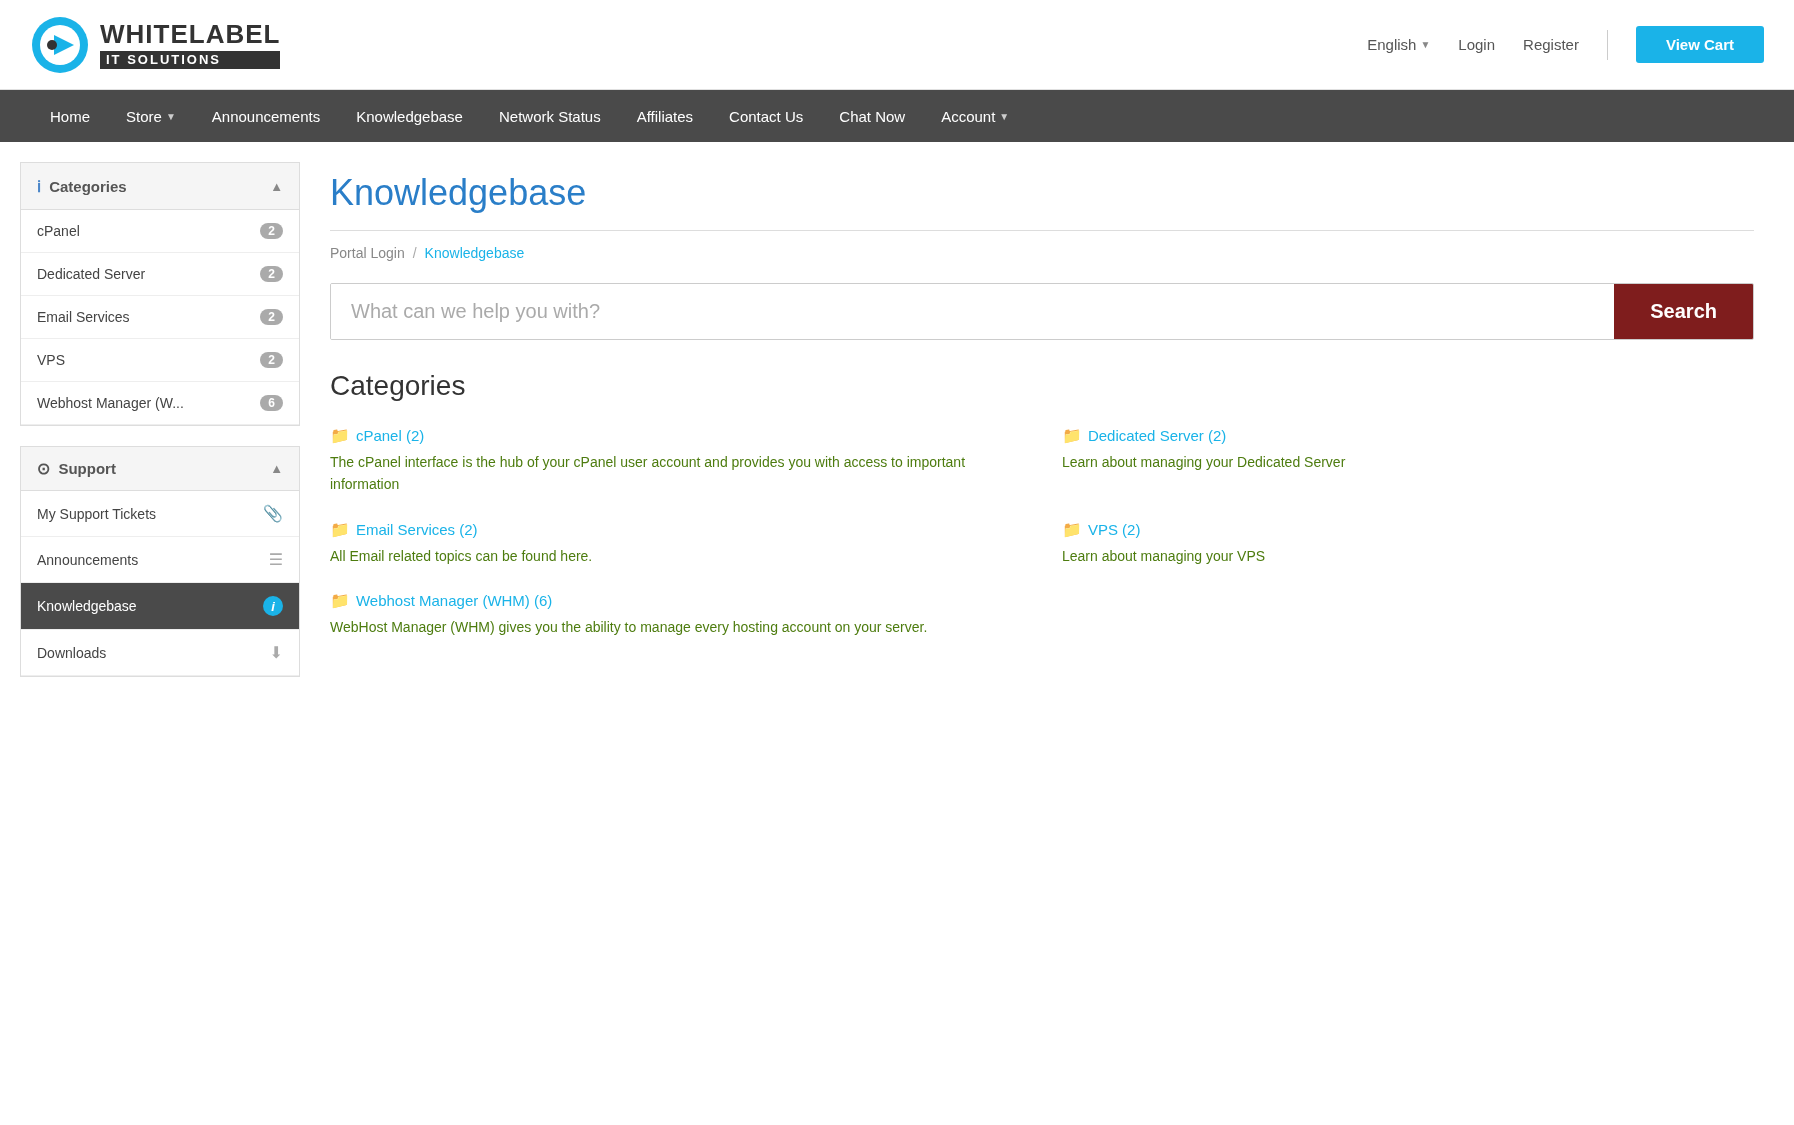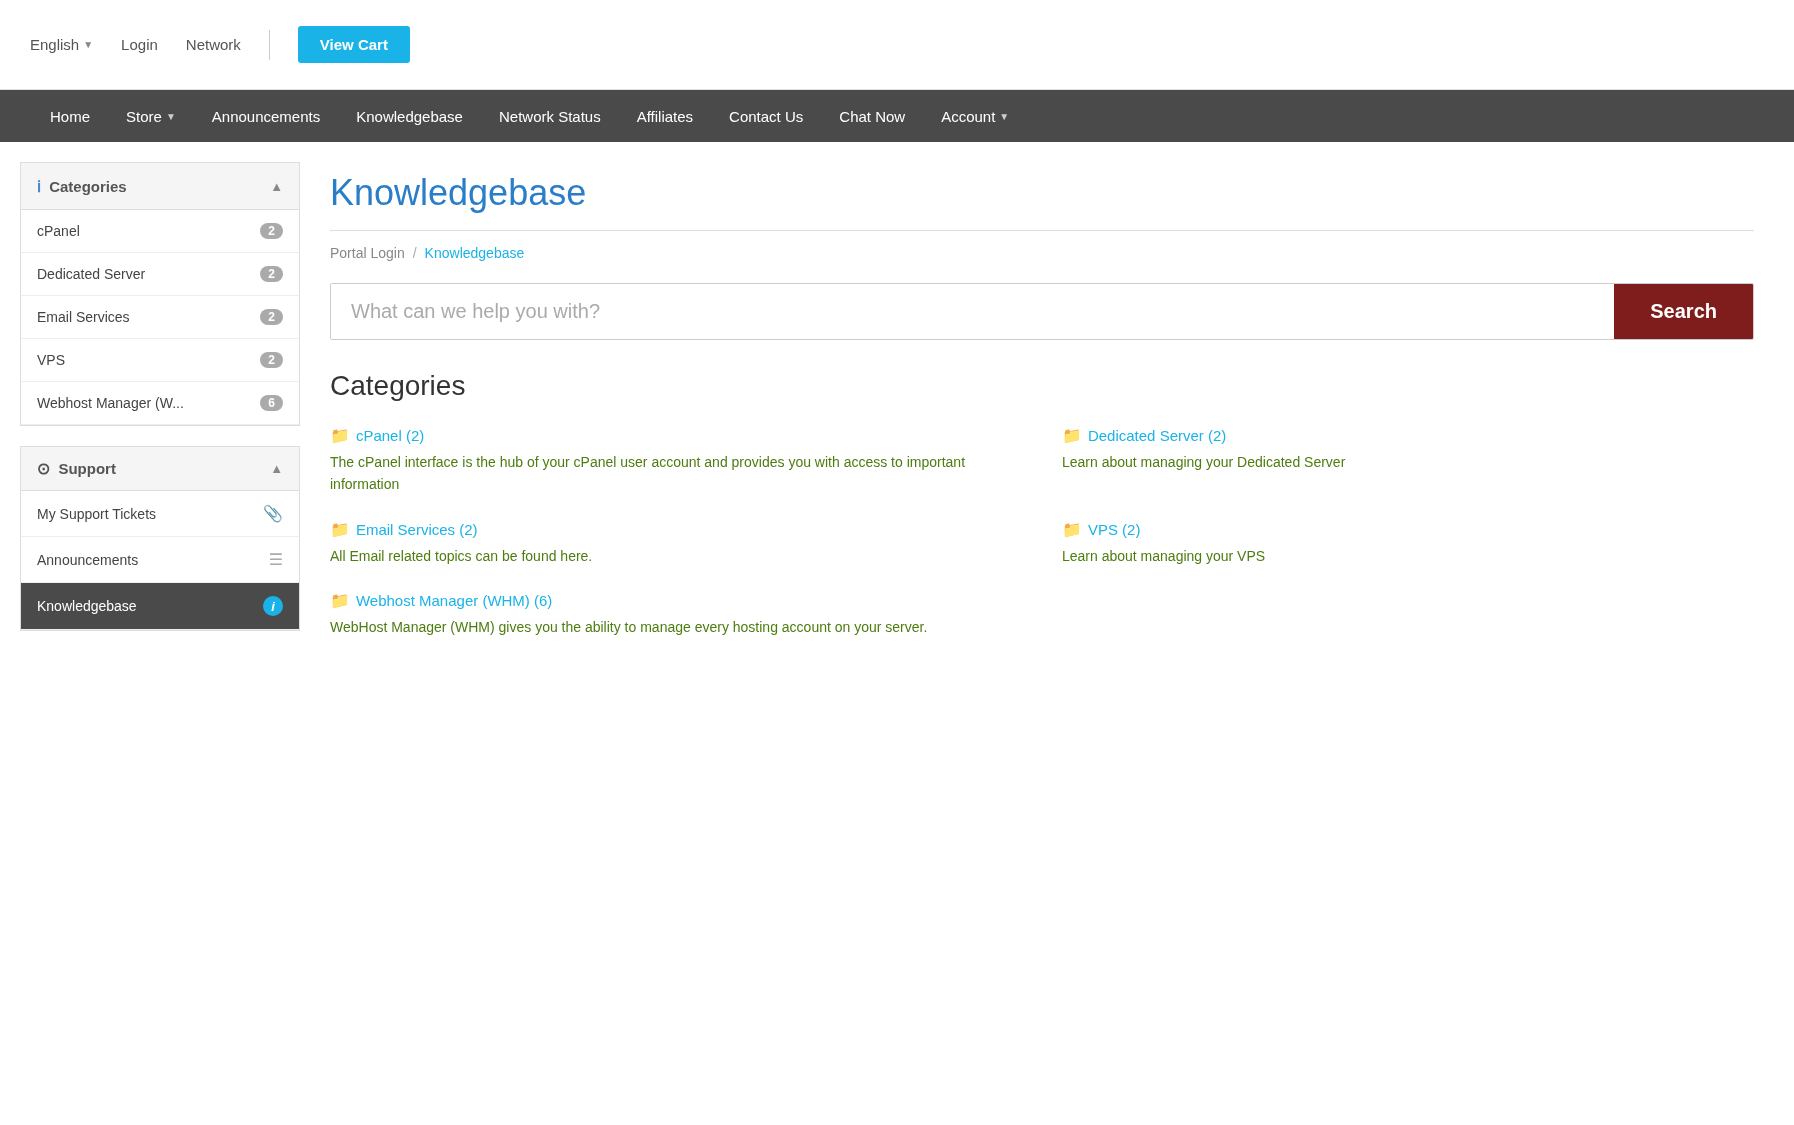--- a/index.html
+++ b/index.html
@@ -62,21 +62,21 @@
       font-size: 15px;
       cursor: pointer;
     }
     .english-btn .chevron {
       font-size: 10px;
       color: #888;
     }
     .view-cart-btn {
       background: #1ab3e8;
       color: #fff !important;
-      padding: 10px 22px;
+      padding: 10px 30px;
       border-radius: 3px;
       font-weight: 600;
       font-size: 15px;
       text-decoration: none;
     }
     .divider-v {
       width: 1px;
       height: 30px;
       background: #ccc;
     }
@@ -272,27 +272,40 @@
     .category-desc {
       font-size: 14px;
       color: #4d7c0f;
       line-height: 1.6;
     }
   </style>
 </head>
 <body>
 
 <div class="top-bar">
+  <div class="logo-area">
+
+    <svg class="logo-icon" viewBox="0 0 60 60" xmlns="http://www.w3.org/2000/svg">
+      <circle cx="30" cy="30" r="28" fill="#1ab3e8"></circle>
+      <circle cx="30" cy="30" r="20" fill="#fff"></circle>
+      <polygon points="24,20 44,30 24,40" fill="#1ab3e8"></polygon>
+      <circle cx="22" cy="30" r="5" fill="#333"></circle>
+    </svg>
+    <div class="logo-text">
+      <span class="logo-whitelabel">WHITELABEL</span>
+      <span class="logo-it-solutions">IT SOLUTIONS</span>
+    </div>
+  </div>
   <div class="top-right">
     <div class="english-btn">
       <span>English</span>
       <span class="chevron">▼</span>
     </div>
     <a href="#">Login</a>
-    <a href="#">Network</a>
+    <a href="#">Register</a>
     <div class="divider-v"></div>
     <a href="#" class="view-cart-btn">View Cart</a>
   </div>
 </div>
 
 <nav class="nav-bar">
   <a class="nav-item" href="#">
     <span>Home</span>
   </a>
   <a class="nav-item" href="#">
@@ -374,20 +387,25 @@
       <a class="sidebar-item" href="#">
         <span>Announcements</span>
 
         <span class="item-icon">☰</span>
       </a>
       <a class="sidebar-item active" href="#">
         <span>Knowledgebase</span>
 
         <span class="item-icon" style="background:#1ab3e8;color:#fff;border-radius:50%;width:20px;height:20px;display:flex;align-items:center;justify-content:center;font-size:13px;font-style:italic;font-weight:700;">i</span>
       </a>
+      <a class="sidebar-item" href="#">
+        <span>Downloads</span>
+
+        <span class="item-icon">⬇</span>
+      </a>
     </div>
   </aside>
 
   <main class="content">
     <h1 class="content-title">Knowledgebase</h1>
     <hr class="content-divider">
 
     <div class="breadcrumb">
       <a href="#">Portal Login</a>
       <span class="separator">/</span>

